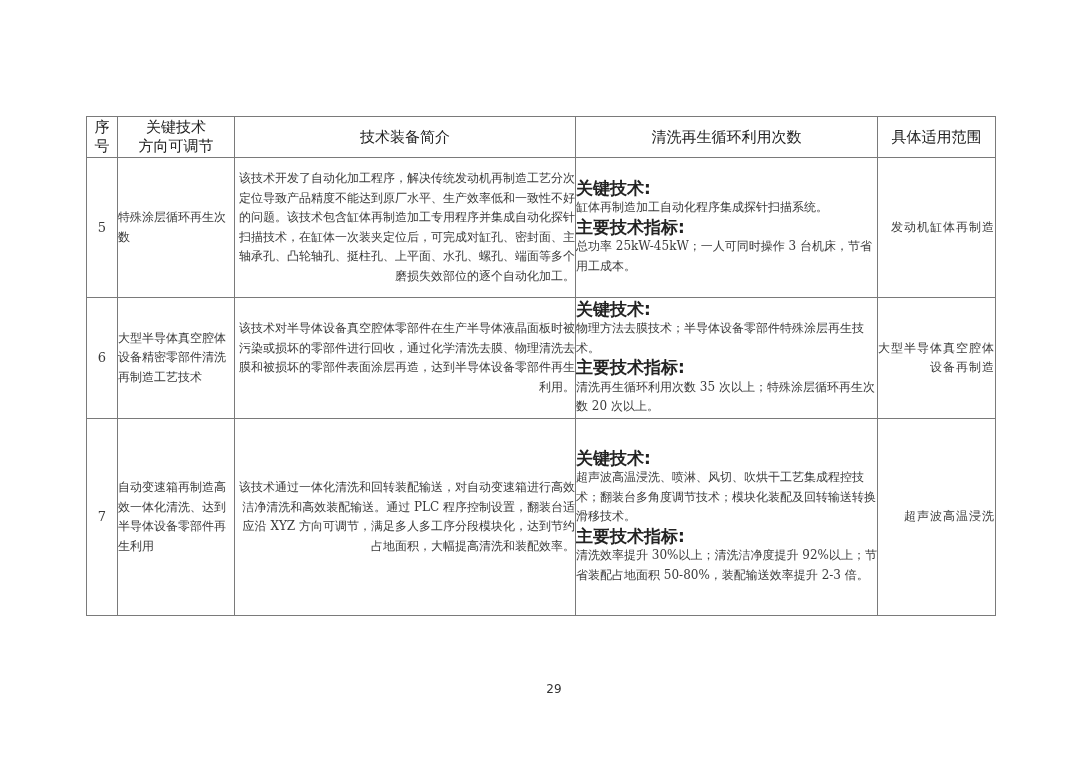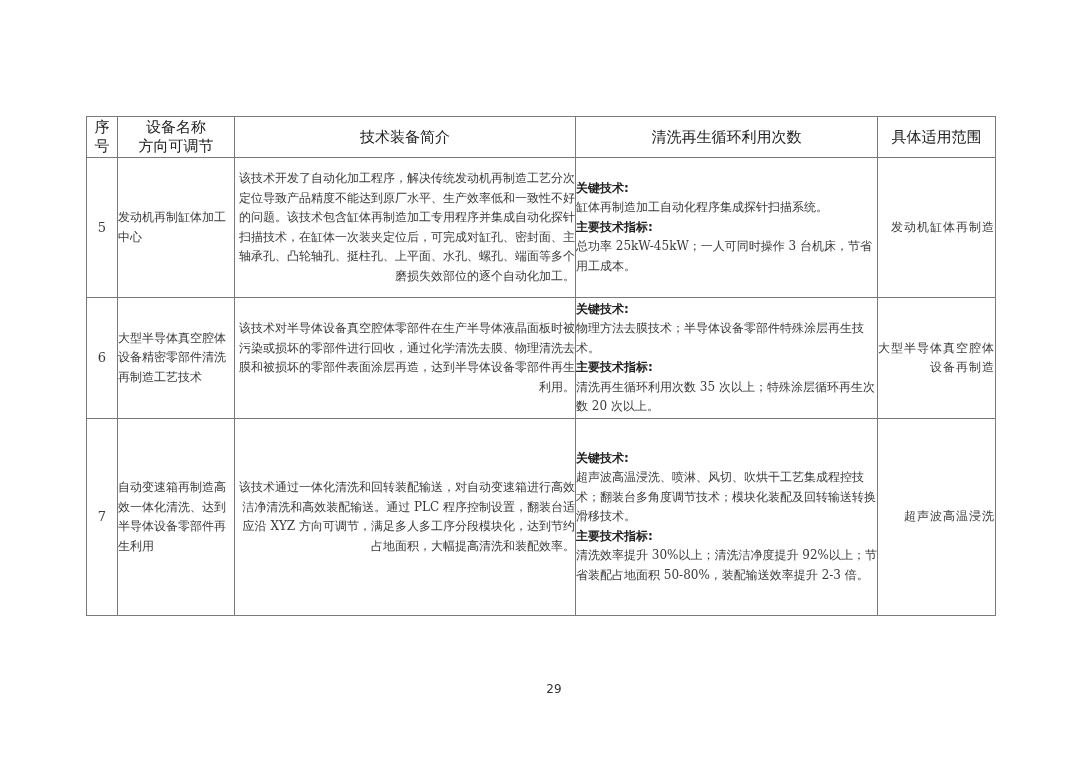--- a/index.html
+++ b/index.html
@@ -10,21 +10,21 @@
                  border-collapse: collapse; table-layout: fixed; }
     table.main td, table.main th { border: 1px solid #7a7a7a; padding: 0; vertical-align: middle; }
     th { font-family: "DejaVu Sans", "Liberation Sans", sans-serif; font-weight: normal;
          font-size: 15px; color: #222; line-height: 19px; text-align: center; height: 40px; }
     td { font-size: 12px; line-height: 19.5px; color: #3a3a3a; }
     td.no { text-align: center; font-size: 13px; }
     td.name { padding: 0 6px 0 8px; text-align: left; }
     td.desc { padding: 0 6px; text-align: right; }
     td.key { padding: 0 6px; text-align: left; }
     td.scope { padding: 0 6px 0 8px; text-align: right; letter-spacing: 1px; }
-    .bold { font-weight: bold; color: #222; font-family: "DejaVu Sans", "Liberation Sans", sans-serif; font-size: 12px; }
+    .bold { font-weight: bold; color: #222; font-family: "DejaVu Sans", "Liberation Sans", sans-serif; font-size: 17px; }
     .line { display: block; }
     .pageno { position: absolute; left: 0; width: 1080px; top: 682px; text-align: center;
               font-family: "DejaVu Sans", "Liberation Sans", sans-serif; font-size: 12px; color: #333; padding-left: 14px; }
   </style>
 </head>
 <body>
 
 <div class="page">
   <table class="main">
     <colgroup>
@@ -34,32 +34,32 @@
       <col style="width:302px">
       <col style="width:118px">
     </colgroup>
     <thead>
       <tr style="height:41px">
         <th>
           <span class="line">序</span>
           <span class="line">号</span>
         </th>
         <th>
-          <span class="line">设备名称</span>
+          <span class="line">关键技术</span>
           <span class="line">方向可调节</span>
         </th>
         <th>技术装备简介</th>
         <th>清洗再生循环利用次数</th>
         <th>具体适用范围</th>
       </tr>
     </thead>
     <tbody>
       <tr style="height:140px">
         <td class="no">5</td>
-        <td class="name">发动机再制缸体加工中心</td>
+        <td class="name">特殊涂层循环再生次数</td>
         <td class="desc">该技术开发了自动化加工程序，解决传统发动机再制造工艺分次定位导致产品精度不能达到原厂水平、生产效率低和一致性不好的问题。该技术包含缸体再制造加工专用程序并集成自动化探针扫描技术，在缸体一次装夹定位后，可完成对缸孔、密封面、主轴承孔、凸轮轴孔、挺柱孔、上平面、水孔、螺孔、端面等多个磨损失效部位的逐个自动化加工。</td>
         <td class="key">
           <span class="line bold">关键技术:</span>
           <span class="line">缸体再制造加工自动化程序集成探针扫描系统。</span>
           <span class="line bold">主要技术指标:</span>
           <span class="line">总功率 25kW-45kW；一人可同时操作 3 台机床，节省用工成本。</span>
         </td>
         <td class="scope">发动机缸体再制造</td>
       </tr>
       <tr style="height:121px">

